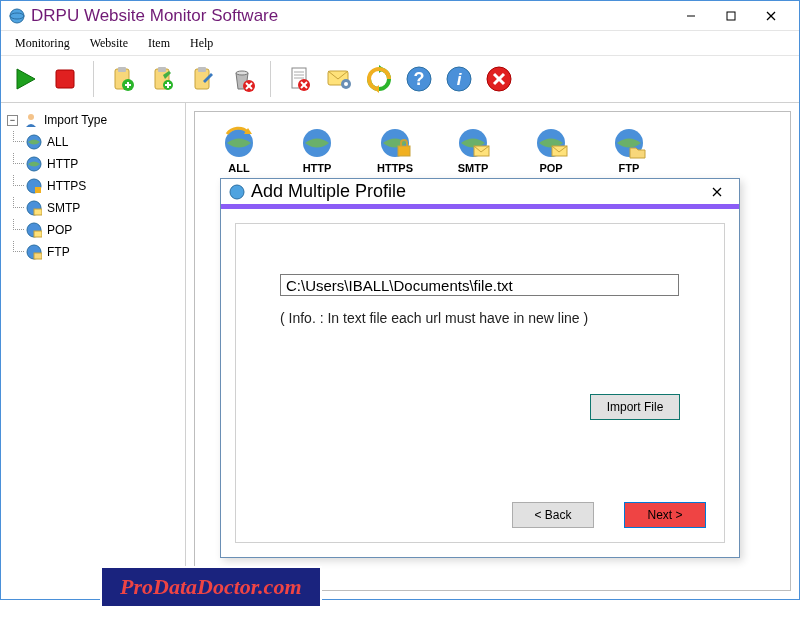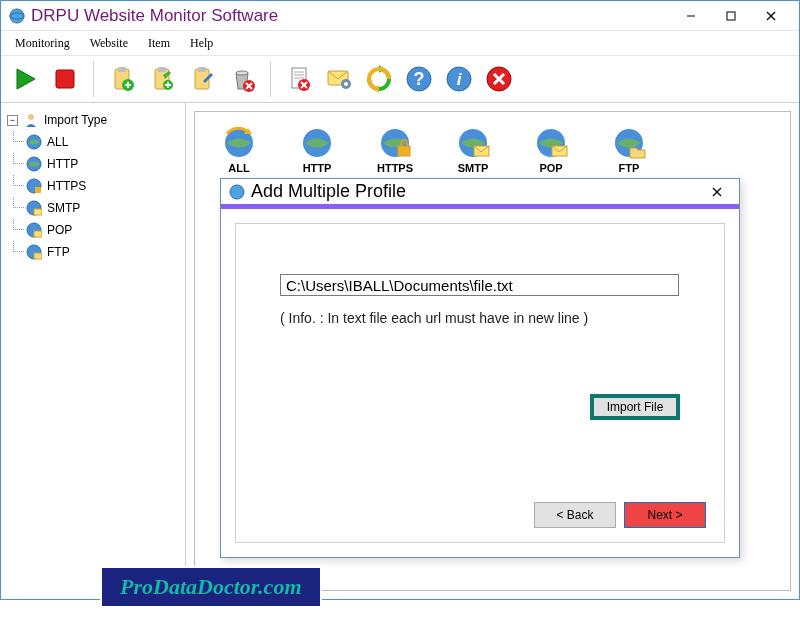--- a/index.html
+++ b/index.html
@@ -35,26 +35,26 @@
 
 .dialog { position: absolute; left: 25px; top: 66px; width: 520px; height: 380px; border: 1px solid #6a8fb5; background: #fff; box-shadow: 3px 3px 8px rgba(0,0,0,0.15); }
 .dlg-title { height: 30px; display: flex; align-items: center; padding: 0 8px; border-bottom: 5px solid #8b5cf6; font-size: 18px; }
 .dlg-title .dlg-icon { width: 16px; height: 16px; margin-right: 6px; }
 .dlg-title .dlg-close { width: 28px; height: 22px; display: flex; align-items: center; justify-content: center; }
 .dlg-body { padding: 14px; height: calc(100% - 30px); position: relative; }
 .dlg-panel { border: 1px solid #d0d0d0; height: 100%; padding: 50px 44px 14px; font-size: 12px; position: relative; }
 .dlg-panel label { display: block; margin-bottom: 10px; }
 .file-input { width: 399px; height: 22px; border: 1px solid #7a7a7a; padding: 2px 5px; font-size: 15px; }
 .info-text { margin-top: 14px; color: #222; font-size: 14px; }
-.import-btn { position: absolute; right: 44px; top: 170px; width: 90px; height: 26px; background: #e1e1e1; border: 4px solid #0f766e; font-size: 12px; }
-.dlg-buttons { position: absolute; bottom: 14px; right: 18px; display: flex; gap: 8px; }
+.import-btn { position: absolute; right: 44px; top: 170px; width: 90px; height: 26px; background: #e1e1e1; border: 1px solid #0f766e; font-size: 12px; }
+.dlg-buttons { position: absolute; bottom: 14px; right: 18px; display: flex; gap: 30px; }
 .dlg-buttons button { width: 82px; height: 26px; background: #e1e1e1; border: 1px solid #adadad; font-size: 12px; }
 .dlg-buttons button.primary { background: #ef4444; border: 1px solid #0078d7; }
 
-.watermark { position: absolute; left: 100px; bottom: 12px; background: #1a237e; color: #14b8a6; font-style: italic; font-weight: bold; font-size: 22px; padding: 6px 18px; border: 2px solid #fff; font-family: Georgia, serif; }
+.watermark { position: absolute; left: 100px; bottom: 12px; background: #1a237e; color: #ef4444; font-style: italic; font-weight: bold; font-size: 22px; padding: 6px 18px; border: 2px solid #fff; font-family: Georgia, serif; }
 
 
 svg { display: block; }
 </style>
 </head>
 <body>
 
 <div class="window">
 
   <div class="titlebar">

